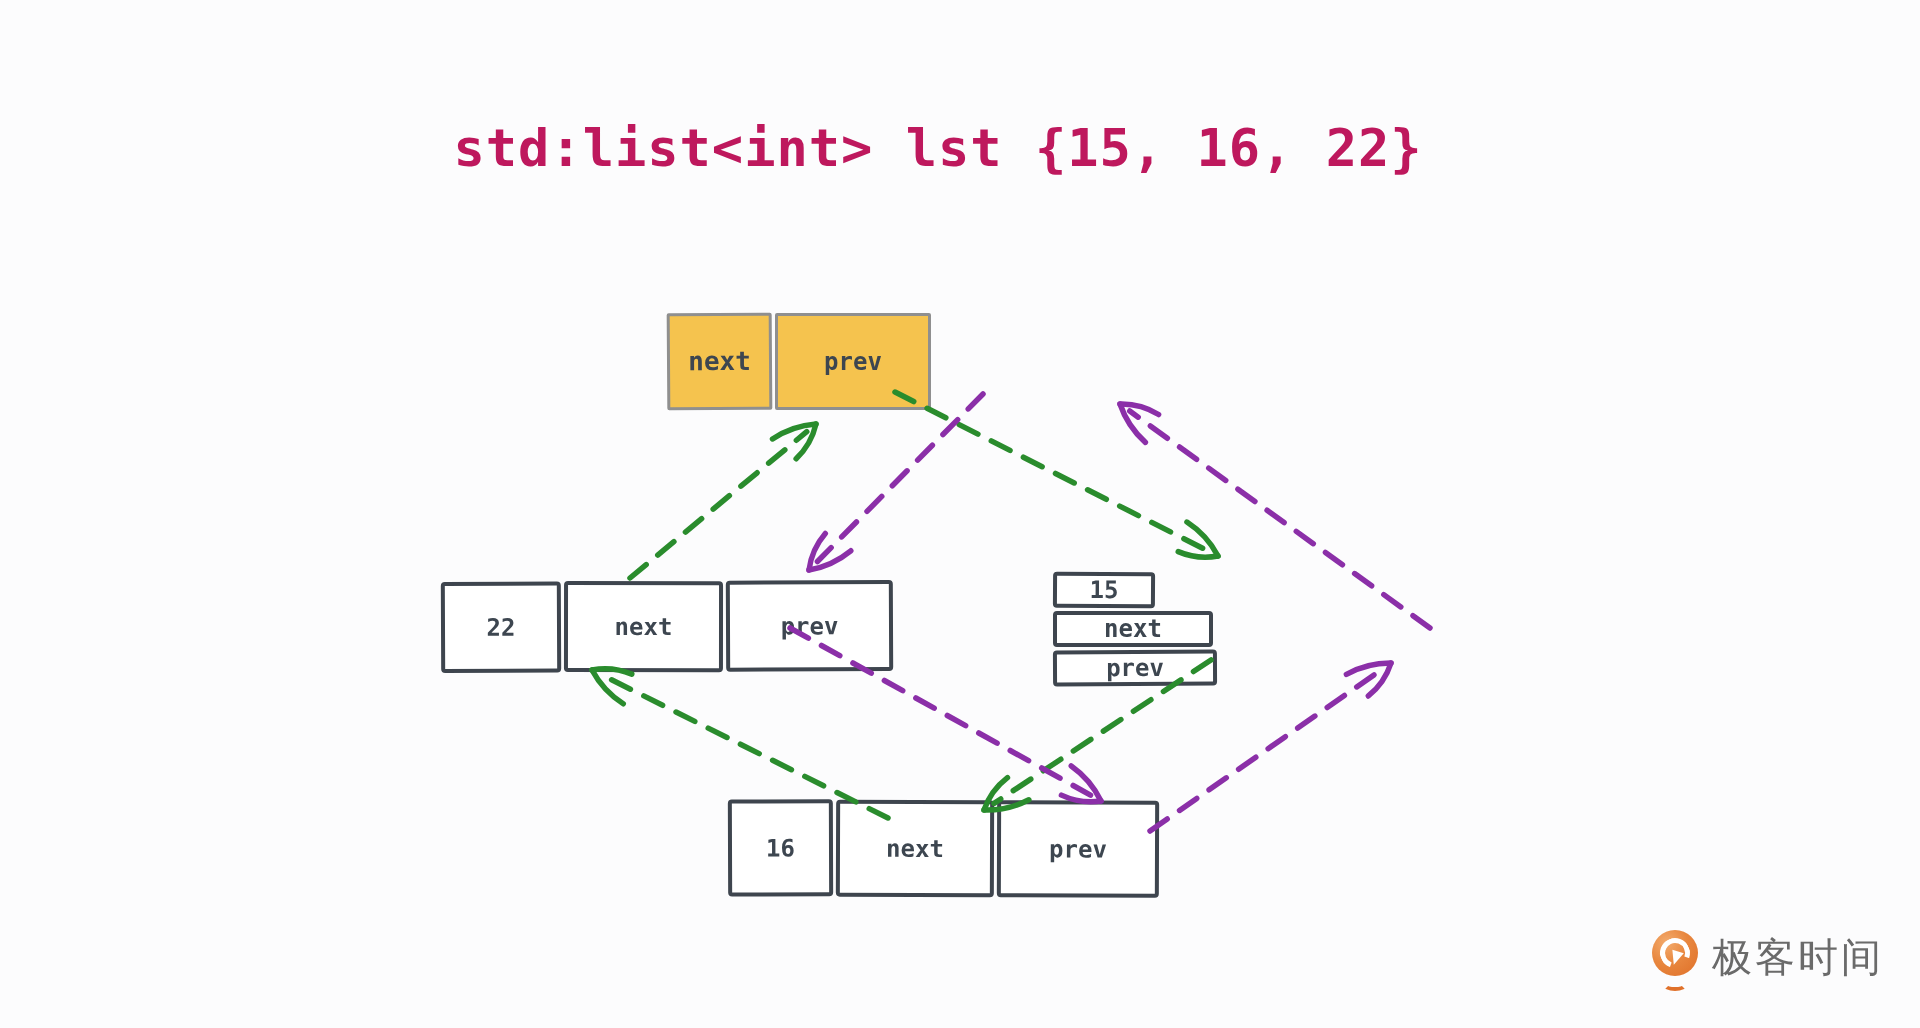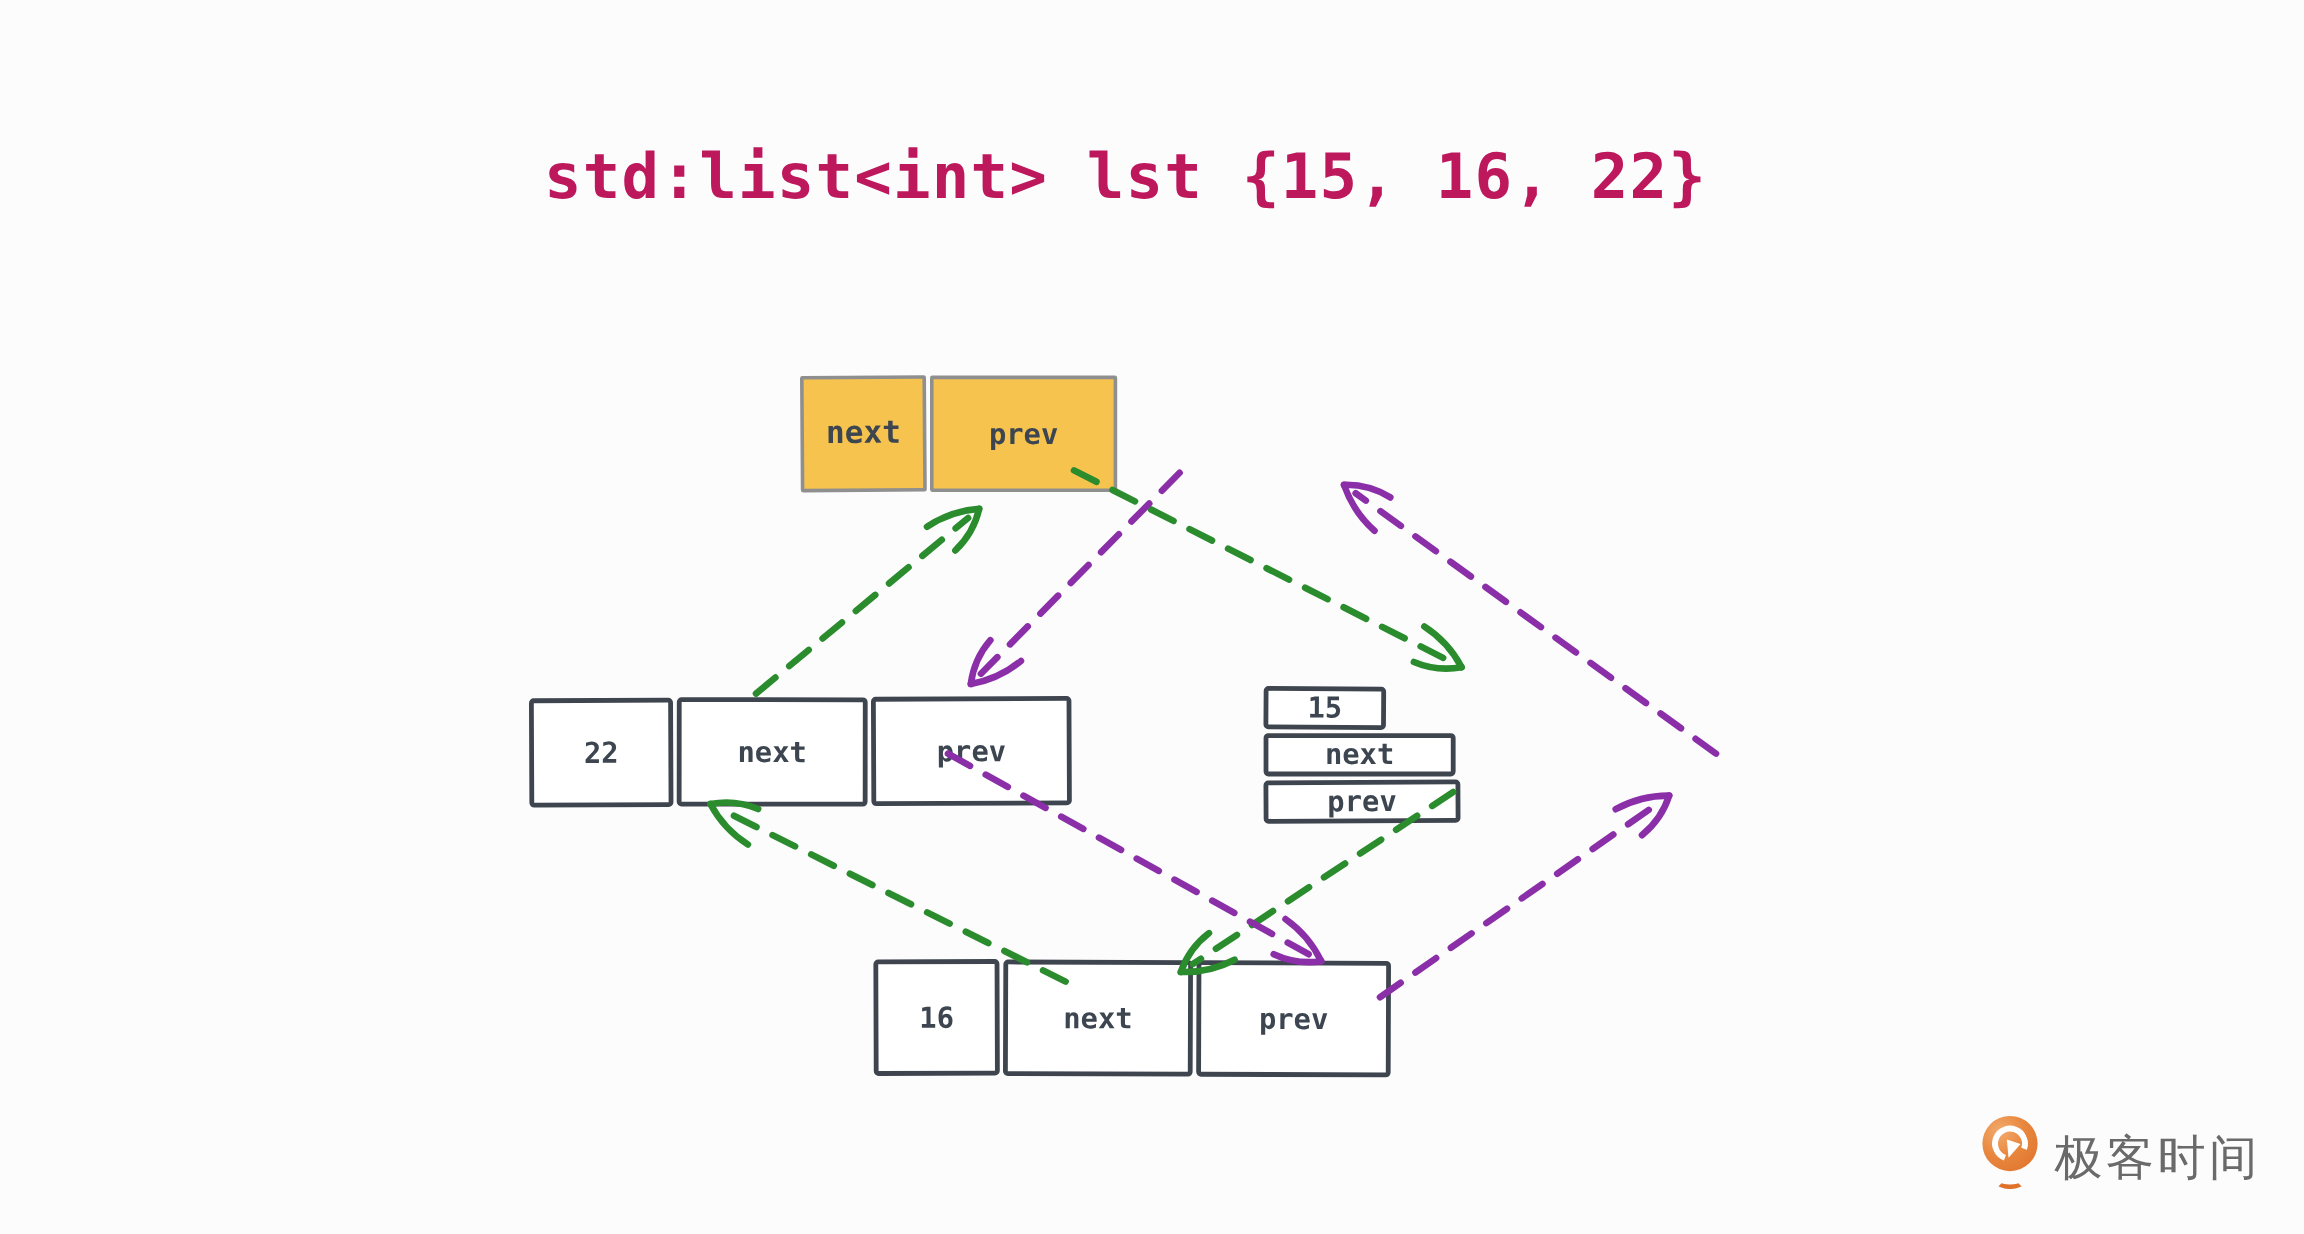--- a/index.html
+++ b/index.html
@@ -43,21 +43,21 @@
   .node-15 .cell:nth-child(1){width:102px;transform:rotate(0.35deg);}
   .node-15 .cell:nth-child(2){width:160px;}
   .node-15 .cell:nth-child(3){width:164px;transform:rotate(-0.3deg);}
   
   .node-16{left:728px;top:800px;height:97px;transform:rotate(0.2deg);}
   .node-16 .cell:nth-child(1){width:105px;transform:rotate(-0.4deg);}
   .node-16 .cell:nth-child(2){width:158px;}
   .node-16 .cell:nth-child(3){width:162px;}
 
   
-  .logo{position:absolute;right:36px;bottom:36px;display:flex;align-items:flex-end;gap:12px;z-index:4;}
+  .logo{position:absolute;right:36px;bottom:36px;display:flex;align-items:flex-start;gap:12px;z-index:4;}
   .logo-icon{position:relative;width:48px;height:62px;}
   .logo-circle{position:absolute;top:0;left:0;width:46px;height:46px;border-radius:50%;
     background:radial-gradient(circle at 32% 28%,#f3ab6d 0%,#e8873f 45%,#df6f28 100%);}
   .logo-ring{position:absolute;top:8px;left:8px;width:30px;height:30px;box-sizing:border-box;
     border:5px solid #fff;border-bottom-color:transparent;border-radius:50%;transform:rotate(-25deg);}
   .logo-arrow{position:absolute;left:17px;top:21px;width:0;height:0;
     border:6px solid transparent;border-top:14px solid #fff;transform:rotate(18deg);}
   .logo-chin{position:absolute;left:11px;top:49px;width:24px;height:12px;box-sizing:border-box;
     border:4px solid transparent;border-bottom:4px solid #e0712a;border-radius:50%;}
   .logo-text{font-family:"DejaVu Sans","Liberation Sans",sans-serif;

